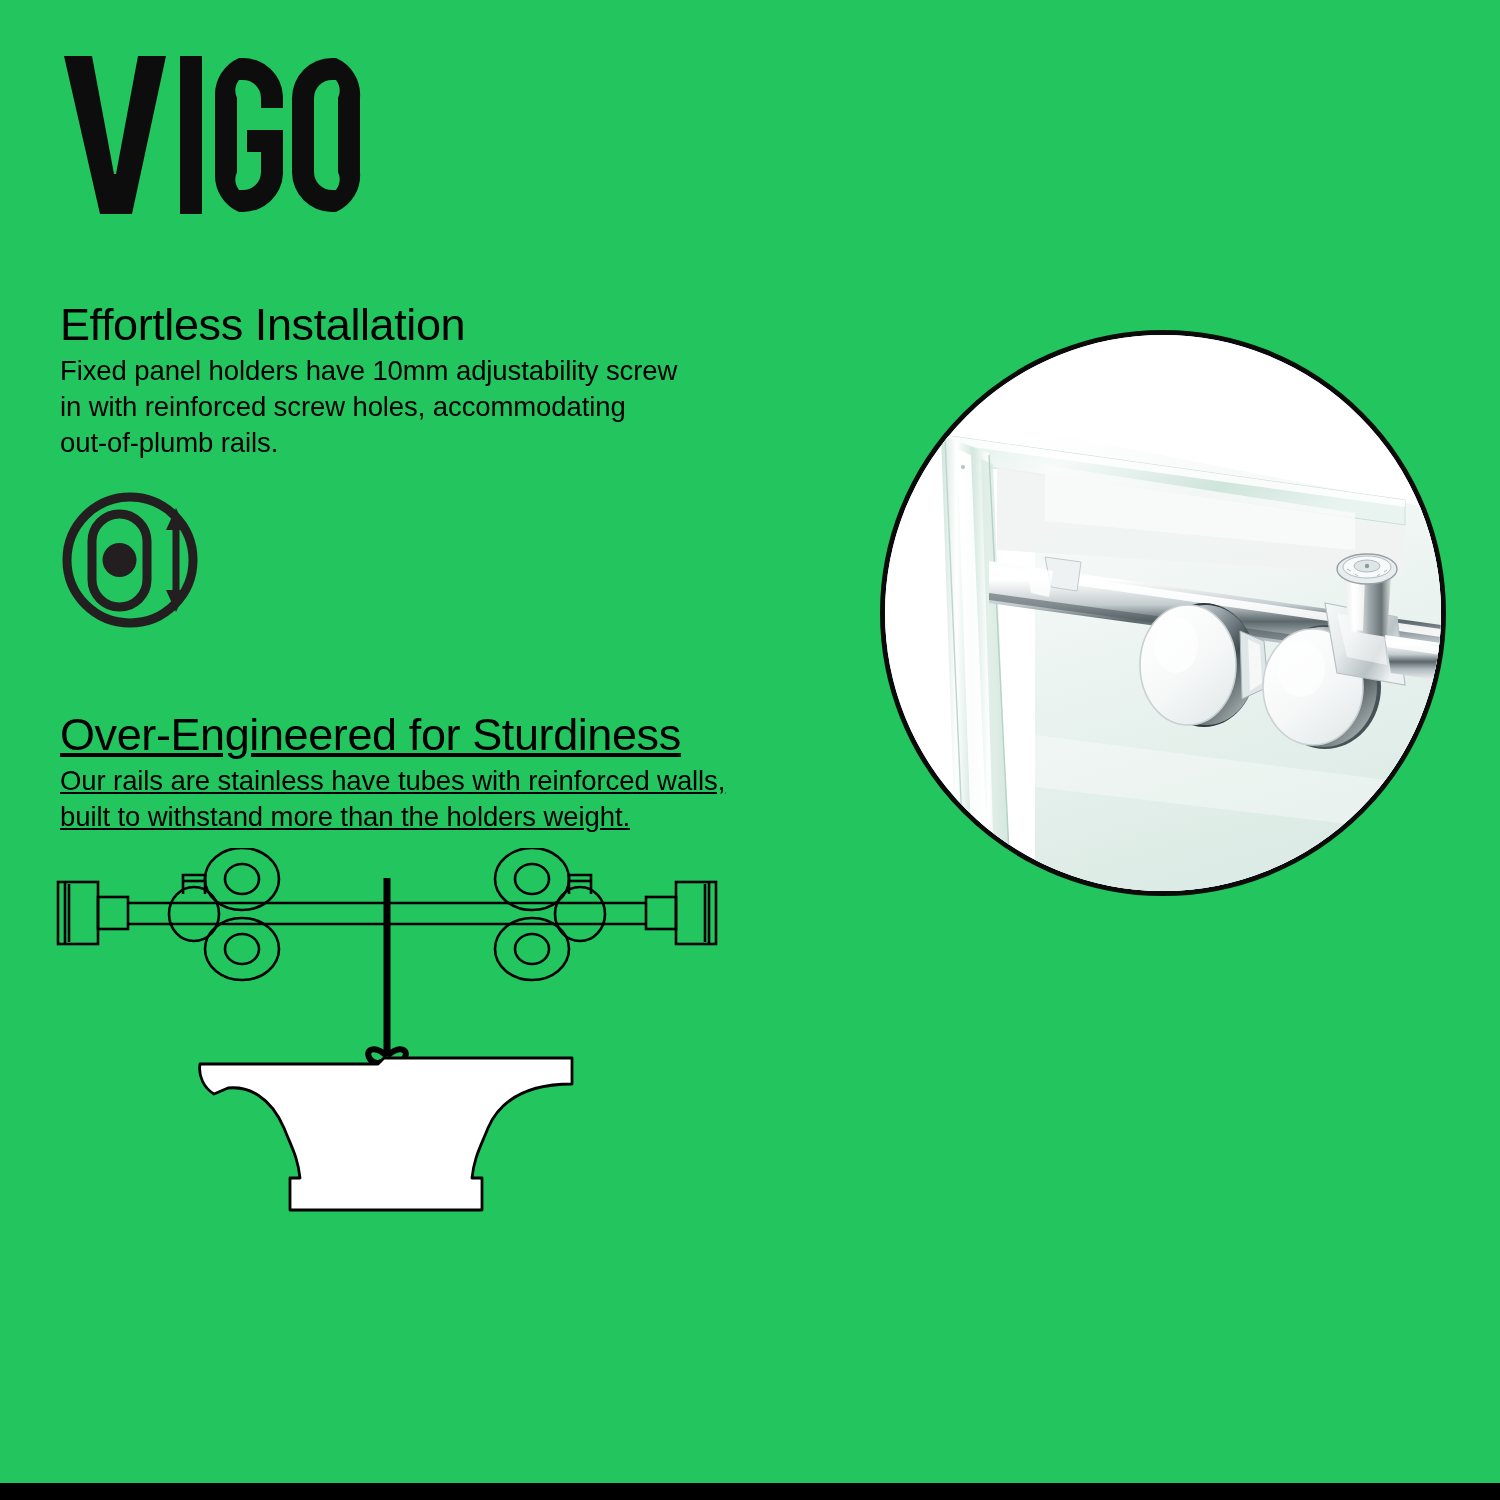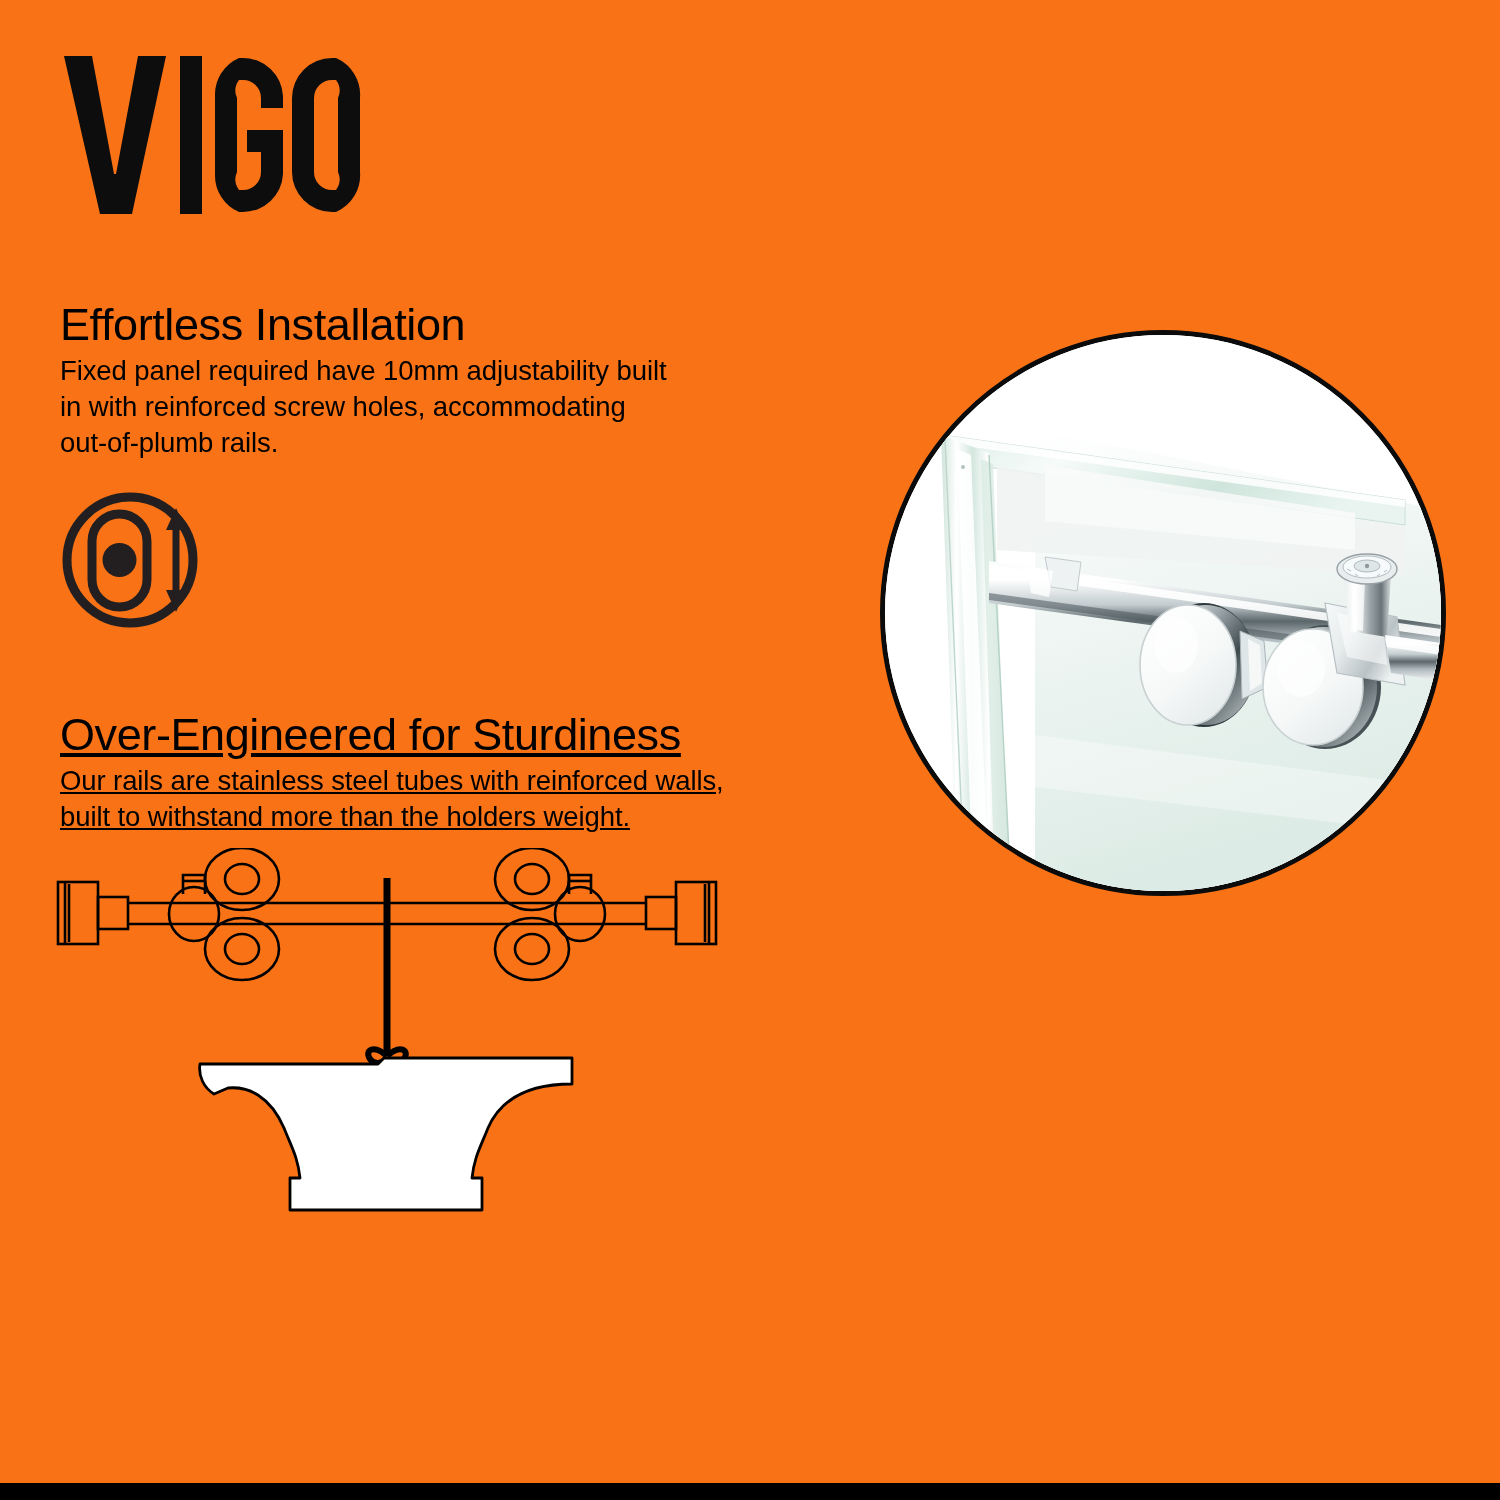--- a/index.html
+++ b/index.html
@@ -9,21 +9,21 @@
     background: #ffffff;
   }
   body {
     font-family: "Liberation Sans", sans-serif;
     -webkit-font-smoothing: antialiased;
   }
   #page {
     position: relative;
     width: 1500px;
     height: 1500px;
-    background: #f97316;
+    background: #22c55e;
     overflow: hidden;
   }
 
   
   #logo {
     position: absolute;
     left: 62px;
     top: 46px;
     width: 300px;
     height: 180px;
@@ -120,21 +120,21 @@
         <path d="M221,62 L221,50 A40,40 0 0 0 181,12 L177,12 A40,40 0 0 0 153,50 L153,128 A40,40 0 0 0 177,166 L181,166 A40,40 0 0 0 221,128 L221,84 L185,84 L185,106 L199,106 L199,126 A18,18 0 0 1 181,144 L177,144 A18,18 0 0 1 175,126 L175,52 A18,18 0 0 1 177,34 L181,34 A18,18 0 0 1 199,52 L199,62 Z"></path>
 
         <path d="M274,12 L270,12 A40,40 0 0 0 230,52 L230,126 A40,40 0 0 0 270,166 L274,166 A40,40 0 0 0 298,126 L298,52 A40,40 0 0 0 274,12 Z M276,126 A18,18 0 0 1 274,144 L270,144 A18,18 0 0 1 252,126 L252,52 A18,18 0 0 1 270,34 L274,34 A18,18 0 0 1 276,52 Z"></path>
       </g>
     </svg>
   </div>
 
   <div class="feature-block" id="block-install">
     <h2 class="feature-heading">Effortless Installation</h2>
     <p class="feature-body">
-      <span class="line">Fixed panel required have 10mm adjustability built</span>
+      <span class="line">Fixed panel holders have 10mm adjustability screw</span>
       <span class="line">in with reinforced screw holes, accommodating</span>
       <span class="line">out-of-plumb rails.</span>
     </p>
   </div>
 
   <div id="icon-adjust">
     <svg width="160" height="145" viewBox="0 0 160 145" xmlns="http://www.w3.org/2000/svg">
 
       <circle cx="72" cy="72" r="63" fill="none" stroke="#231f20" stroke-width="9"></circle>
 
@@ -144,21 +144,21 @@
 
       <line x1="118" y1="32" x2="118" y2="112" stroke="#231f20" stroke-width="7"></line>
       <polygon points="118,20 128,42 108,42" fill="#231f20"></polygon>
       <polygon points="118,124 128,102 108,102" fill="#231f20"></polygon>
     </svg>
   </div>
 
   <div class="feature-block" id="block-sturdy">
     <h2 class="feature-heading">Over-Engineered for Sturdiness</h2>
     <p class="feature-body">
-      <span class="line">Our rails are stainless steel tubes with reinforced walls,</span>
+      <span class="line">Our rails are stainless have tubes with reinforced walls,</span>
       <span class="line">built to withstand more than the holders weight.</span>
     </p>
   </div>
 
   <div id="diagram-rail">
     <svg width="670" height="380" viewBox="0 0 670 380" xmlns="http://www.w3.org/2000/svg">
       <g fill="none" stroke="#000000" stroke-width="2.6" stroke-linejoin="miter">
 
         <rect x="6" y="34" width="40" height="62"></rect>
         <line x1="13" y1="34" x2="13" y2="96"></line>

